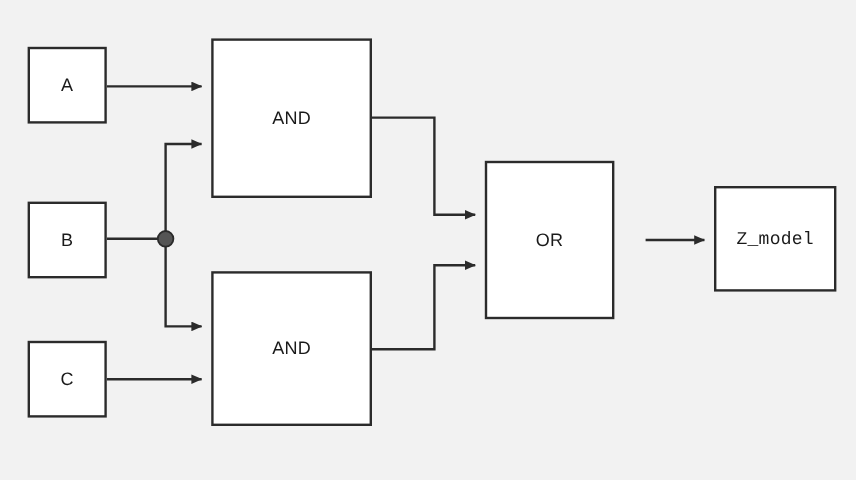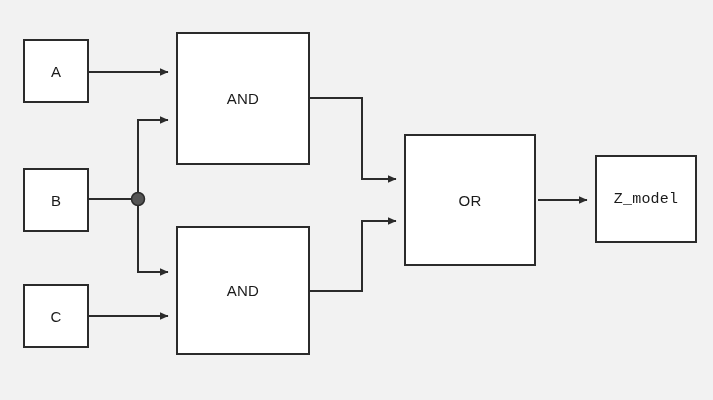--- a/index.html
+++ b/index.html
@@ -47,21 +47,21 @@
     font-family: "Liberation Mono", monospace;
     font-size: 15px;
   }
   
   #node-a  { left: 23px;  top: 39px;  width: 66px;  height: 64px; }
   #node-b  { left: 23px;  top: 168px; width: 66px;  height: 64px; }
   #node-c  { left: 23px;  top: 284px; width: 66px;  height: 64px; }
   
   #node-and1 { left: 176px; top: 32px;  width: 134px; height: 133px; }
   #node-and2 { left: 176px; top: 226px; width: 134px; height: 129px; }
-  #node-or   { left: 404px; top: 134px; width: 132px; height: 132px; }
+  #node-or   { left: 404px; top: 134px; width: 108px; height: 132px; }
   
   #node-z  { left: 595px; top: 155px; width: 102px; height: 88px; }
 </style>
 </head>
 <body>
 
 <div id="diagram-root">
 
   <svg id="wires" viewBox="0 0 713 400" xmlns="http://www.w3.org/2000/svg">
     <defs>

